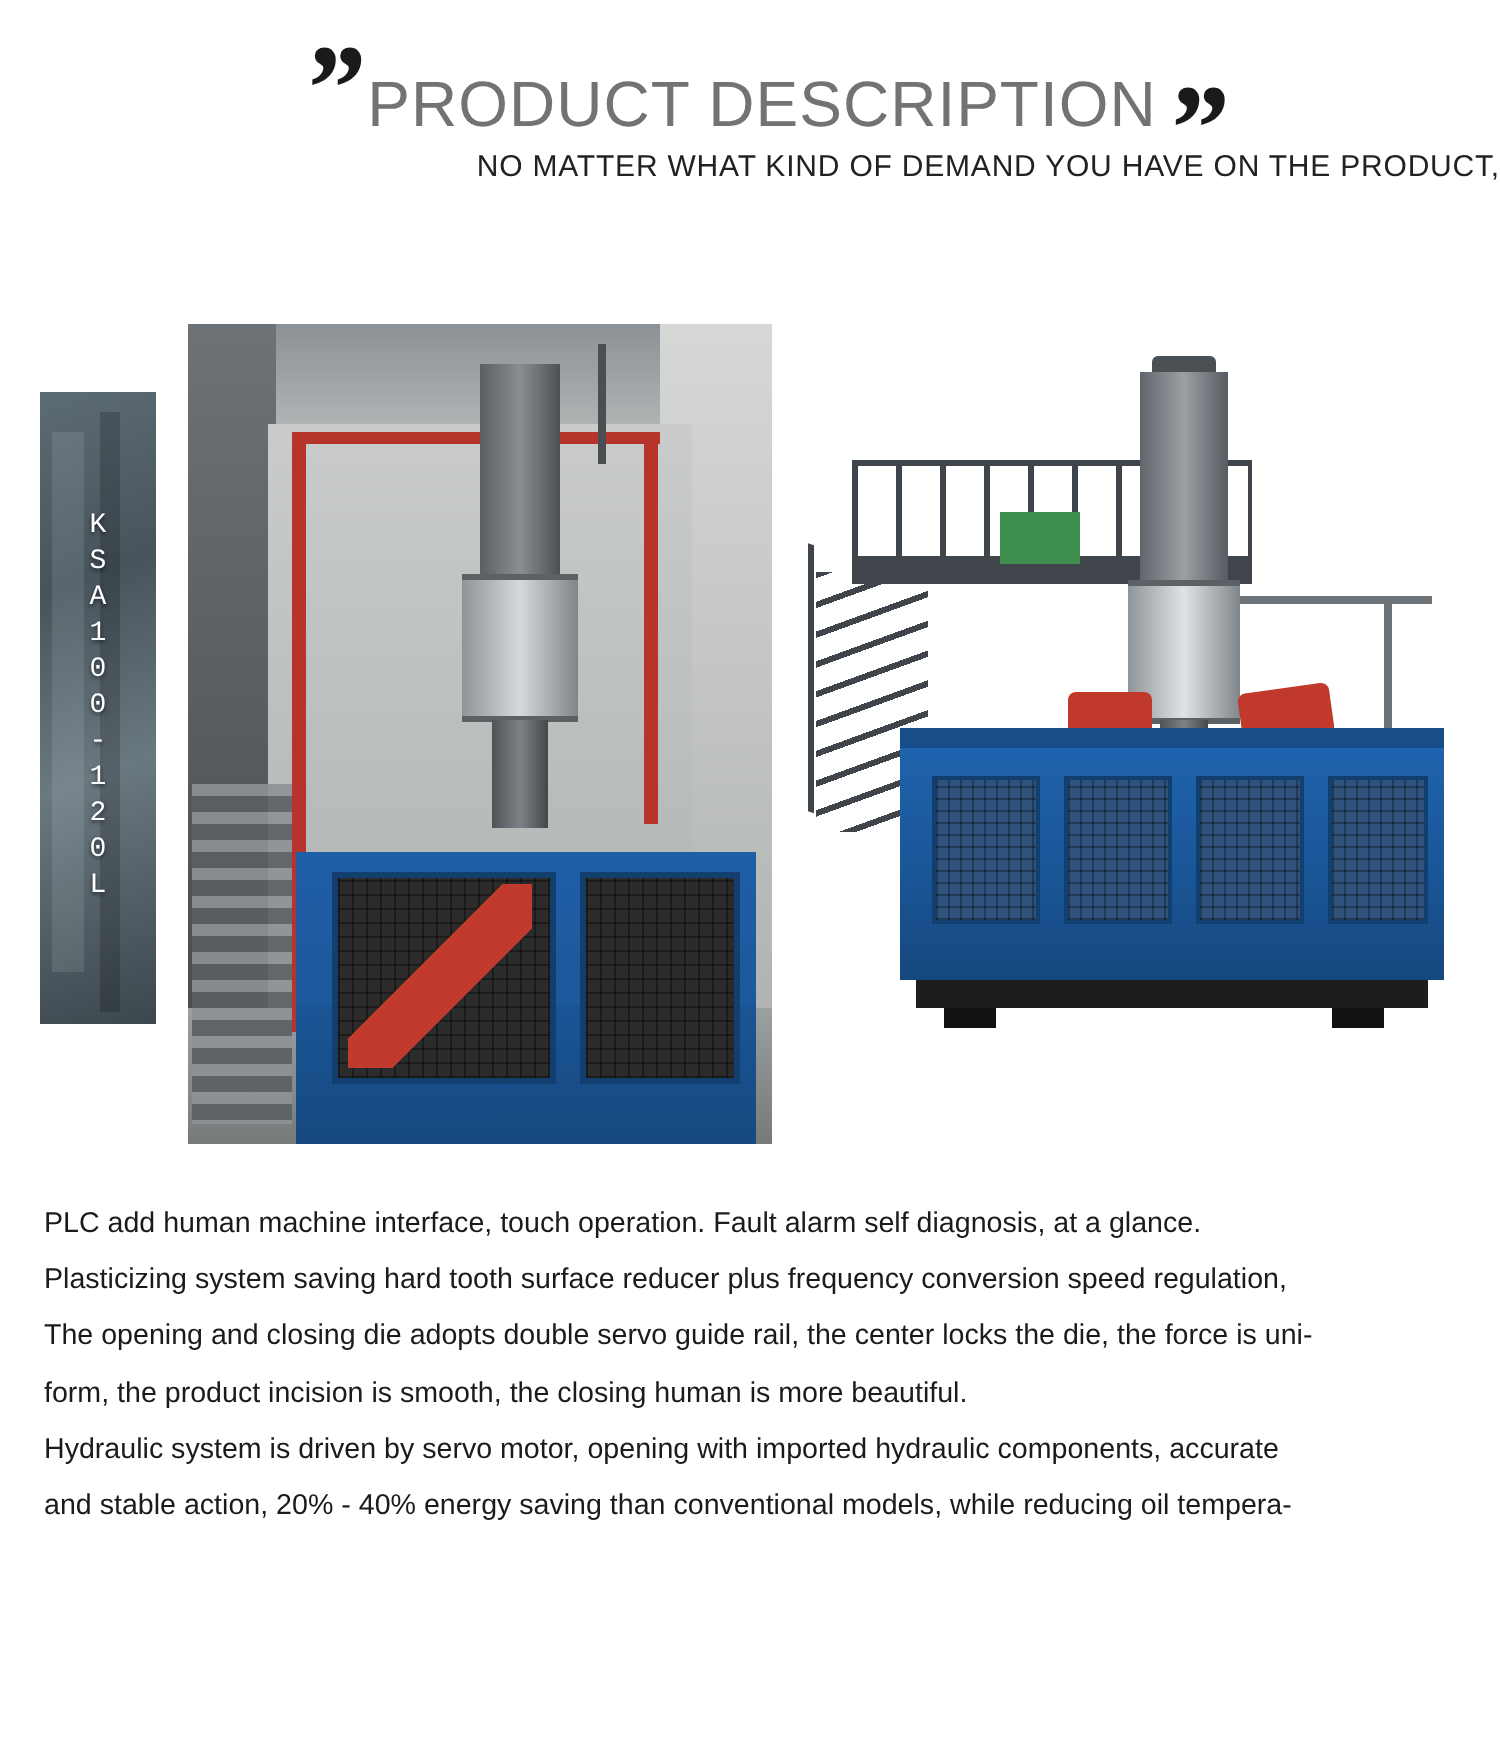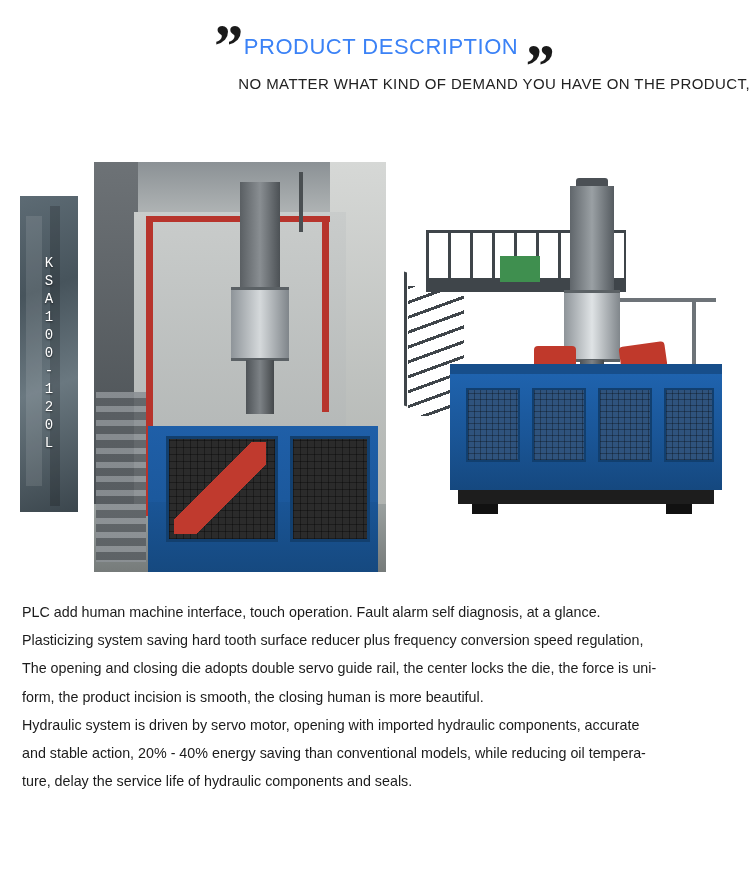--- a/index.html
+++ b/index.html
@@ -47,23 +47,23 @@
     line-height: 0.75;
     font-weight: 700;
     font-style: italic;
     color: #1a1a1a;
     margin-left: 4px;
     position: relative;
     top: 24px;
     letter-spacing: -4px;
   }
   .main-title {
-    font-size: 22px;
+    font-size: 32px;
     letter-spacing: 0.5px;
-    color: #3b82f6;
+    color: #737373;
     font-weight: 400;
     position: relative;
     top: 16px;
     white-space: nowrap;
   }
   .subtitle-line {
     text-align: right;
     font-size: 15px;
     letter-spacing: 0.4px;
     color: #222;
@@ -282,14 +282,13 @@
   </div>
 </div>
 
 <div class="body-text">
   <p>PLC add human machine interface, touch operation. Fault alarm self diagnosis, at a glance.</p>
   <p>Plasticizing system saving hard tooth surface reducer plus frequency conversion speed regulation,</p>
   <p>The opening and closing die adopts double servo guide rail, the center locks the die, the force is uni-</p>
   <p>form, the product incision is smooth, the closing human is more beautiful.</p>
   <p>Hydraulic system is driven by servo motor, opening with imported hydraulic components, accurate</p>
   <p>and stable action, 20% - 40% energy saving than conventional models, while reducing oil tempera-</p>
-  <p>ture, delay the service life of hydraulic components and seals.</p>
 </div>
 
 </body></html>

